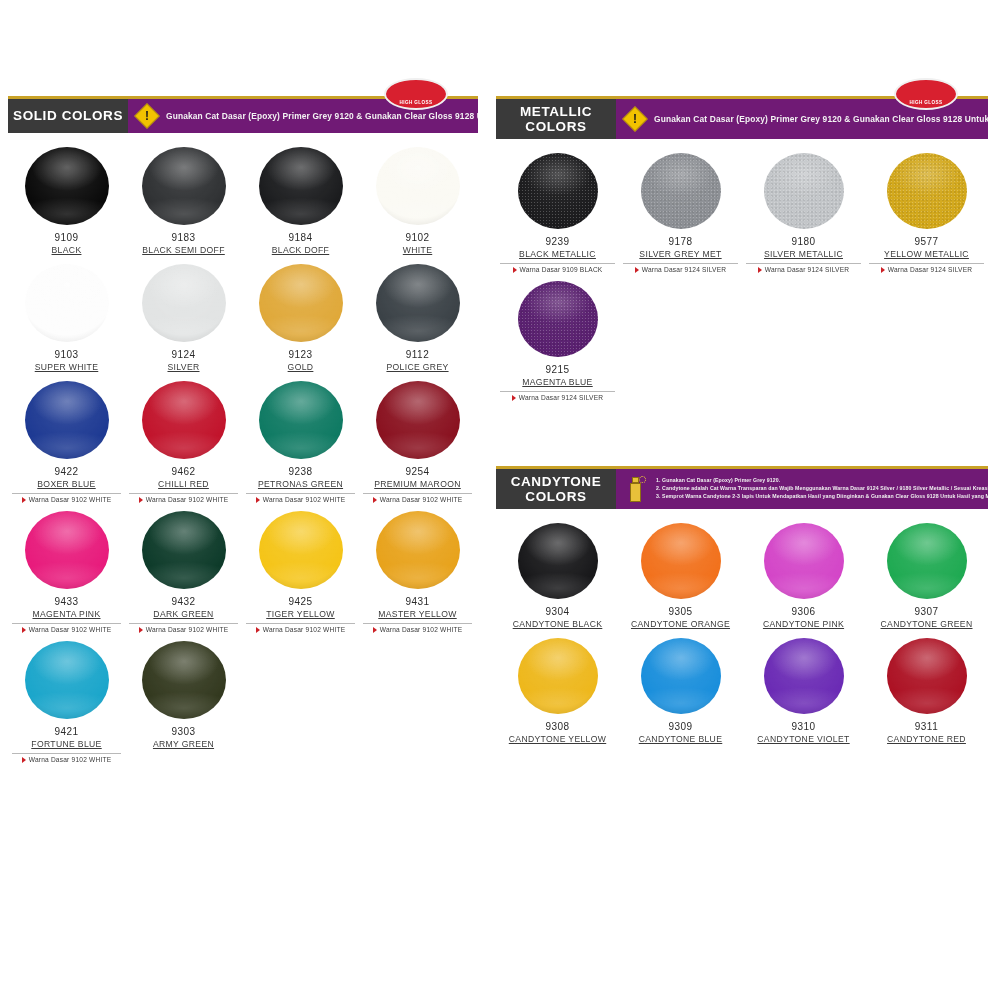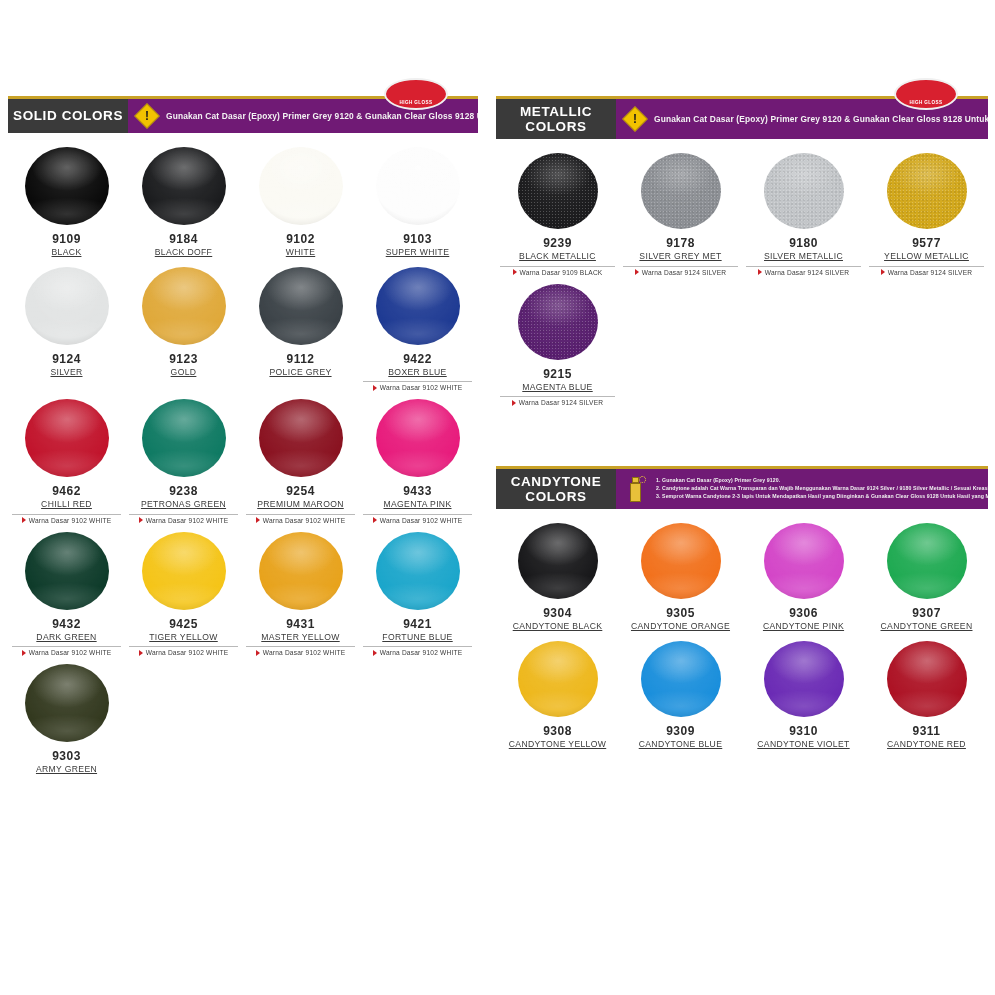--- a/index.html
+++ b/index.html
@@ -160,21 +160,21 @@
     position: absolute; inset: 0; border-radius: 50%;
     opacity: 0.30;
     background-image:
       radial-gradient(rgba(255,255,255,0.75) 0.6px, rgba(255,255,255,0) 0.8px),
       radial-gradient(rgba(0,0,0,0.55) 0.6px, rgba(0,0,0,0) 0.8px);
     background-size: 3px 3px, 4px 4px;
     background-position: 0 0, 2px 1px;
   }
 
   .code {
-    font-size: 12px; font-weight: bold; color: #2b2b2b;
+    font-size: 10px; font-weight: normal; color: #2b2b2b;
     letter-spacing: 0.5px; line-height: 1.25;
   }
   .name {
     font-size: 8.6px; color: #3a3a3a; letter-spacing: 0.35px;
     line-height: 1.35; white-space: nowrap; text-decoration: underline;
   }
   .base-wrap { margin-top: 3px; width: 100%; display: flex; flex-direction: column; align-items: center; }
   .base-rule { width: 94%; height: 1px; background: #b9b9b9; margin-bottom: 2px; }
   .base {
     display: flex; align-items: center; gap: 3px;
@@ -207,20 +207,25 @@
           <span class="warn-icon"></span>
           <span class="hdr-note-text">Gunakan Cat Dasar (Epoxy) Primer Grey 9120 &amp; Gunakan Clear Gloss 9128 Untuk Hasil Mengkilap.</span>
         </div>
       </div>
     </div>
     <div class="grid" id="grid-solid">
         <div class="cell">
           <div class="swatch s-solid gloss" style="background: rgb(10, 10, 10);"></div>
           <div class="code">9109</div>
           <div class="name">BLACK</div>
+        </div>
+        <div class="cell">
+          <div class="swatch s-solid gloss" style="background: rgb(47, 49, 51);"></div>
+          <div class="code">9183</div>
+          <div class="name">BLACK SEMI DOFF</div>
         </div>
         <div class="cell">
           <div class="swatch s-solid gloss" style="background: rgb(27, 28, 30);"></div>
           <div class="code">9184</div>
           <div class="name">BLACK DOFF</div>
         </div>
         <div class="cell">
           <div class="swatch s-solid gloss" style="background: rgb(251, 250, 244);"></div>
           <div class="code">9102</div>
           <div class="name">WHITE</div>

